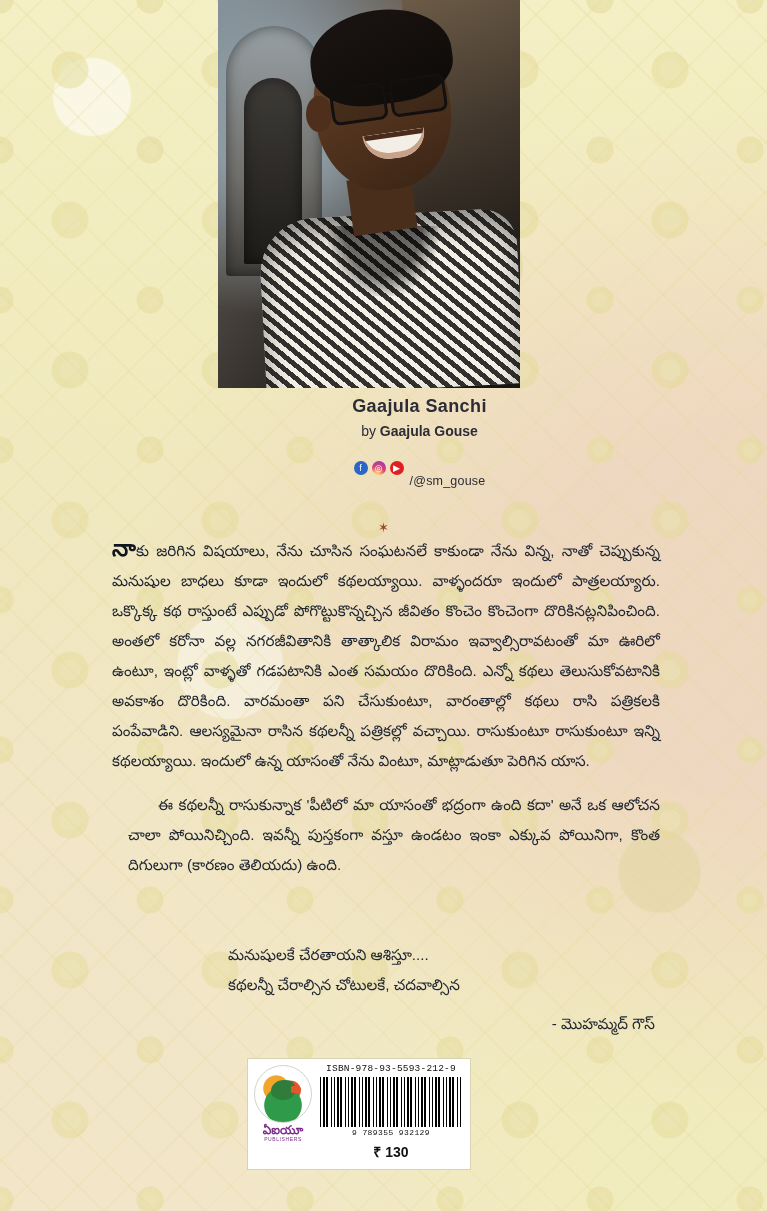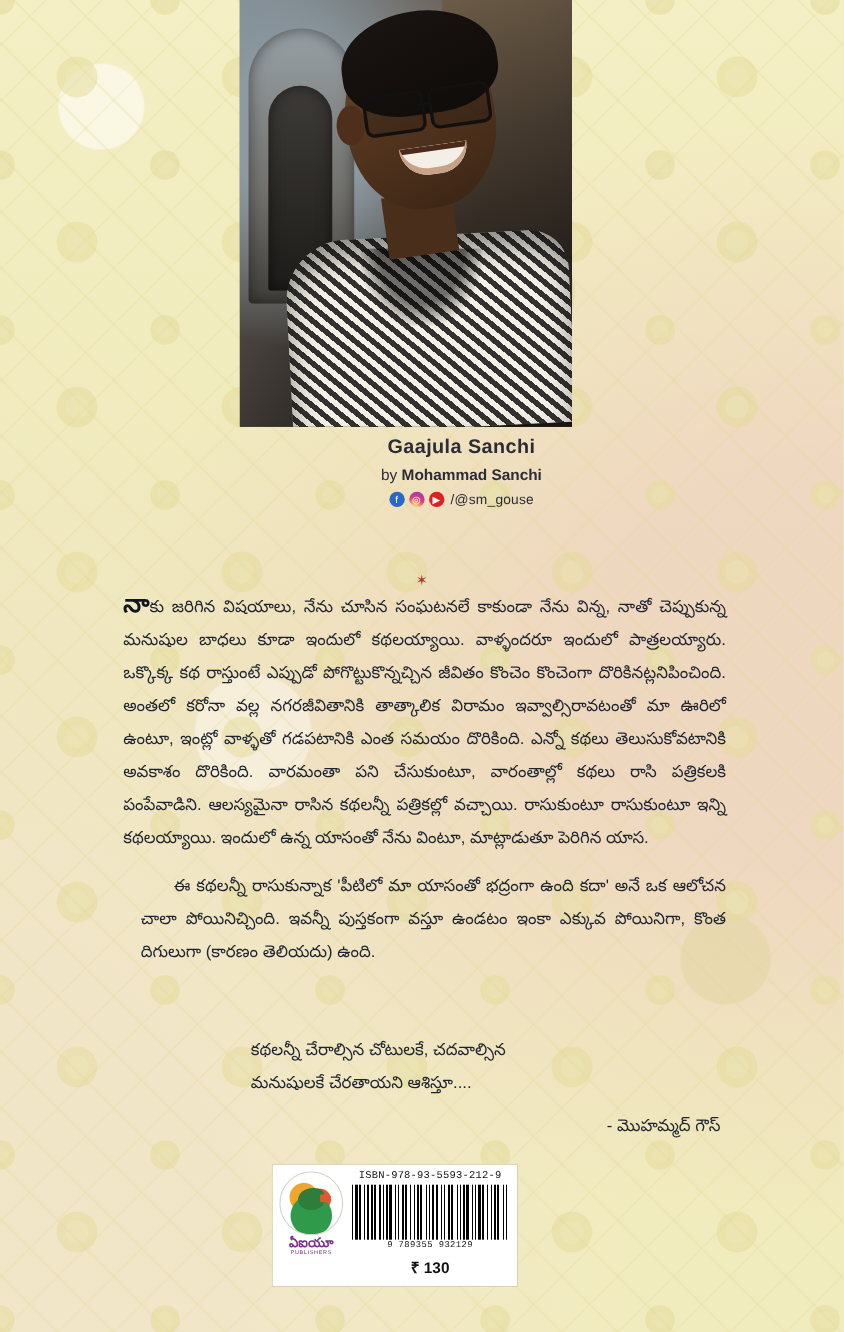--- a/index.html
+++ b/index.html
@@ -250,21 +250,21 @@
     height: 14px;
     border-radius: 50%;
     line-height: 14px;
     font-size: 9px;
     color: #fff;
     text-align: center;
   }
   .s-icon.fb { background: #2c66c6; }
   .s-icon.ig { background: radial-gradient(circle at 30% 110%, #fdc468 0 20%, #d93e7f 55%, #8a3ab9 100%); }
   .s-icon.yt { background: #e02020; }
-  .handle { margin-left: 2px; letter-spacing: .2px; }
+  .handle { margin-left: 2px; letter-spacing: .2px; margin-top: 27px; }
   
   .star-divider {
     position: absolute;
     top: 520px;
     width: 100%;
     text-align: center;
     color: #b03a3a;
     font-size: 13px;
   }
   
@@ -417,40 +417,40 @@
       <div class="glasses">
         <div class="lens l"></div>
         <div class="bridge"></div>
         <div class="lens r"></div>
       </div>
     </div>
 
     <div class="title-block">
       <div class="book-title">Gaajula Sanchi</div>
       <div class="byline">
-        <span>by </span><b>Mohammad Sanchi</b>
+        <span>by </span><b>Gaajula Gouse</b>
       </div>
       <div class="social">
         <span class="s-icon fb">f</span>
         <span class="s-icon ig">◎</span>
         <span class="s-icon yt">▶</span>
         <span class="handle">/@sm_gouse</span>
       </div>
     </div>
 
     <div class="star-divider">✶</div>
 
     <div class="body-text">
       <p><span class="dropcap">నా</span><span>కు జరిగిన విషయాలు, నేను చూసిన సంఘటనలే కాకుండా నేను విన్న, నాతో చెప్పుకున్న మనుషుల బాధలు కూడా ఇందులో కథలయ్యాయి. వాళ్ళందరూ ఇందులో పాత్రలయ్యారు. ఒక్కొక్క కథ రాస్తుంటే ఎప్పుడో పోగొట్టుకొన్నచ్చిన జీవితం కొంచెం కొంచెంగా దొరికినట్లనిపించింది. అంతలో కరోనా వల్ల నగరజీవితానికి తాత్కాలిక విరామం ఇవ్వాల్సిరావటంతో మా ఊరిలో ఉంటూ, ఇంట్లో వాళ్ళతో గడపటానికి ఎంత సమయం దొరికింది. ఎన్నో కథలు తెలుసుకోవటానికి అవకాశం దొరికింది. వారమంతా పని చేసుకుంటూ, వారంతాల్లో కథలు రాసి పత్రికలకి పంపేవాడిని. ఆలస్యమైనా రాసిన కథలన్నీ పత్రికల్లో వచ్చాయి. రాసుకుంటూ రాసుకుంటూ ఇన్ని కథలయ్యాయి. ఇందులో ఉన్న యాసంతో నేను వింటూ, మాట్లాడుతూ పెరిగిన యాస.</span></p>
       <p class="indent">ఈ కథలన్నీ రాసుకున్నాక 'పీటిలో మా యాసంతో భద్రంగా ఉంది కదా' అనే ఒక ఆలోచన చాలా పోయినిచ్చింది. ఇవన్నీ పుస్తకంగా వస్తూ ఉండటం ఇంకా ఎక్కువ పోయినిగా, కొంత దిగులుగా (కారణం తెలియదు) ఉంది.</p>
     </div>
 
     <div class="closing">
+      <div>మనుషులకే చేరతాయని ఆశిస్తూ....</div>
       <div>కథలన్నీ చేరాల్సిన చోటులకే, చదవాల్సిన</div>
-      <div>మనుషులకే చేరతాయని ఆశిస్తూ....</div>
     </div>
 
     <div class="signature">- మొహమ్మద్ గౌస్</div>
 
     <div id="barcode-block">
       <div class="pub-logo">
         <div class="logo-circle">
           <span class="bird"></span>
           <span class="beak"></span>
         </div>

